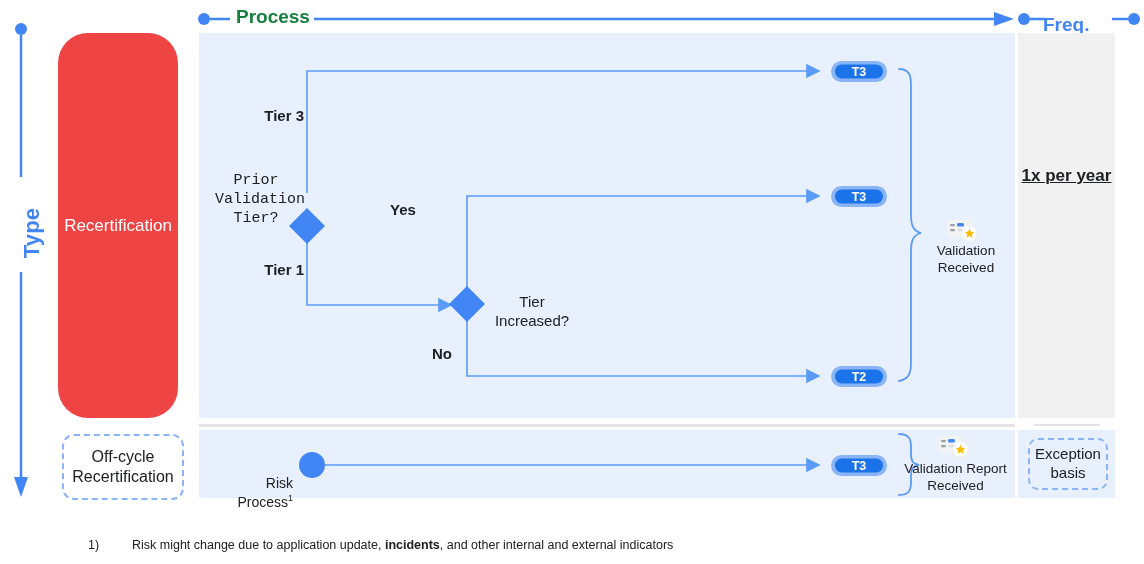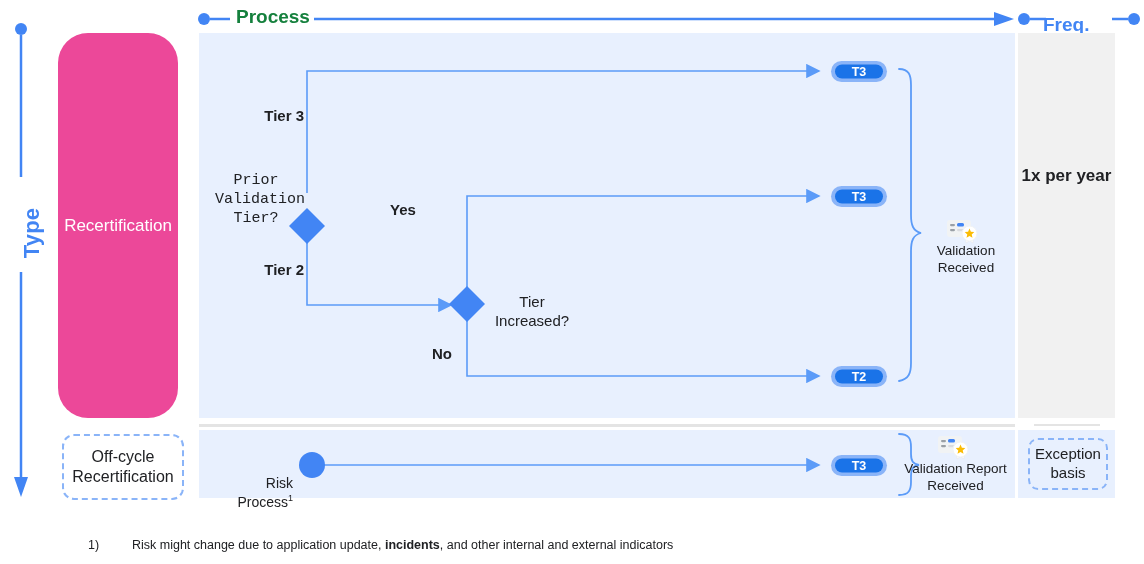--- a/index.html
+++ b/index.html
@@ -52,21 +52,21 @@
     color: #4285f4;
     font-size: 19px;
     font-weight: 700;
     margin-top: 8px;
   }
 
   
   .cat-recert {
     left: 58px; top: 33px;
     width: 120px; height: 385px;
-    background: #ec4899;
+    background: #ef4444;
     border-radius: 30px;
     display: flex;
     align-items: center;
     justify-content: center;
     color: #ffffff;
     font-size: 17px;
     text-align: center;
   }
   .cat-offcycle {
     left: 62px; top: 434px;
@@ -95,20 +95,21 @@
     background: #f1f1f1;
   }
   .freq-main-text {
     left: 1018px; top: 165px;
     width: 97px;
     text-align: center;
     font-size: 17px;
     font-weight: 700;
     color: #202124;
     line-height: 1.3;
+    text-decoration: underline;
   }
   .row-divider {
     left: 199px; top: 424px;
     width: 816px; height: 3px;
     background: #e4e4e4;
   }
   .row-divider-freq {
     left: 1034px; top: 424px;
     width: 66px; height: 2px;
     background: #e4e4e4;
@@ -259,21 +260,21 @@
              C 712 192, 714 198, 722 200
              C 714 202, 712 208, 712 218
              L 712 330
              C 712 340, 710 346, 700 348" fill="none" stroke="#5b9bf8" stroke-width="1.8" stroke-linecap="round"></path>
   </svg>
 
   <div class="abs flow-txt lbl-prior">Prior
 Validation
 Tier?</div>
   <div class="abs flow-txt bold lbl-tier3">Tier 3</div>
-  <div class="abs flow-txt bold lbl-tier2">Tier 2</div>
+  <div class="abs flow-txt bold lbl-tier2">Tier 1</div>
   <div class="abs flow-txt bold lbl-yes">Yes</div>
   <div class="abs flow-txt bold lbl-no">No</div>
   <div class="abs flow-txt lbl-tierinc">Tier
 Increased?</div>
 
   <div class="abs" style="left:831px; top:61px;">
     <svg width="56" height="21" viewBox="0 0 56 21">
       <rect x="0" y="0" width="56" height="21" rx="10.5" fill="#8ab4f8"></rect>
       <rect x="4" y="3.5" width="48" height="14" rx="7" fill="#1a73e8"></rect>
       <text x="28" y="15" text-anchor="middle" font-family="Liberation Sans, sans-serif" font-size="12.5" font-weight="700" fill="#ffffff">T3</text>

